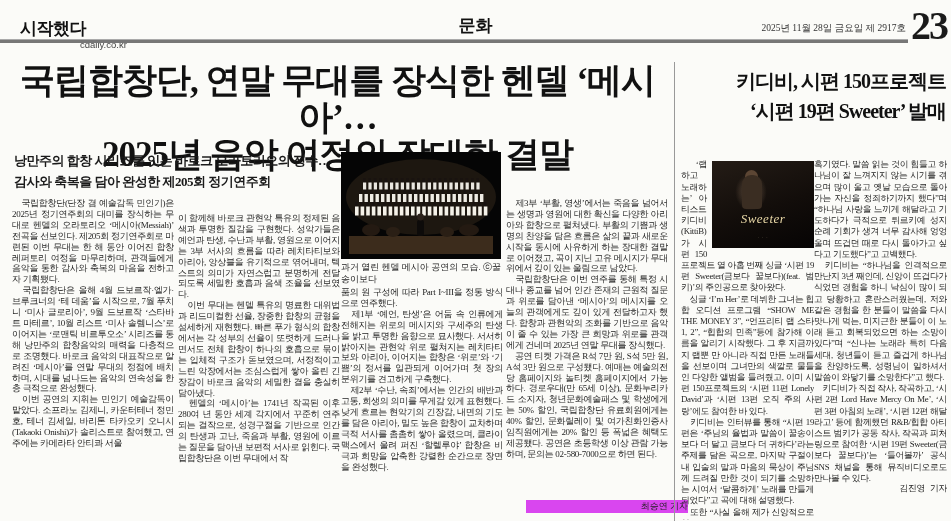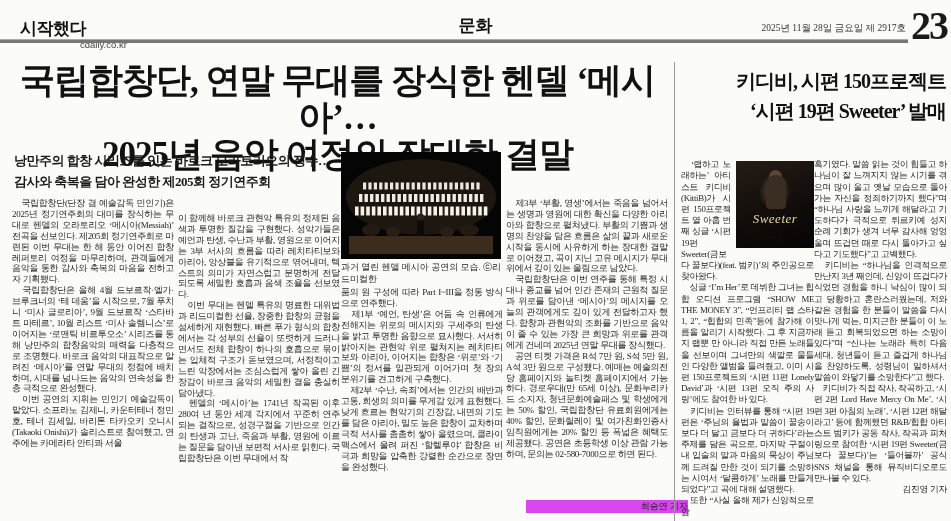--- a/index.html
+++ b/index.html
@@ -37,32 +37,32 @@
   
   .s-headline{position:absolute;left:681px;top:66px;width:265px;text-align:right;
     font-size:20px;line-height:30px;font-weight:bold;color:#111;letter-spacing:-1px;}
   .scol{position:absolute;width:133px;overflow:hidden;
     font-size:8.8px;line-height:11.2px;letter-spacing:-0.3px;
     text-align:justify;white-space:pre-line;color:#1f1f1f;}
   .scol1{left:681px;top:148px;height:372px;}
   .scol2{left:814px;top:148px;height:372px;}
   .album{float:right;width:78px;height:87px;margin:2px 0 4px 5px;
     background:linear-gradient(160deg,#241c16 0%,#120d0a 55%,#060404 100%);
-    position:relative;overflow:hidden;}
+    position:relative;overflow:hidden;padding-left:24px;}
   .album .glow{position:absolute;left:18px;top:6px;width:42px;height:50px;border-radius:50%;
     background:radial-gradient(closest-side,#6b5644 0%,rgba(40,30,22,0) 75%);}
   .album .fig{position:absolute;left:30px;top:14px;width:20px;height:34px;border-radius:9px 9px 4px 4px;
     background:#3a2d22;}
   .album .head{position:absolute;left:33px;top:9px;width:13px;height:13px;border-radius:50%;background:#5c4634;}
   .album .title{position:absolute;left:0;right:0;top:52px;text-align:center;
     font-size:13px;font-style:italic;color:#ead9a8;letter-spacing:0.5px;
     font-family:"Liberation Serif",serif;}
   .album .subtxt{position:absolute;left:0;right:0;bottom:5px;text-align:center;
     font-size:4px;color:#8a7c66;letter-spacing:1px;}
-  .s-byline{text-align:right;}
+  .s-byline{text-align:right;font-family:Liberation Mono, monospace;}
   .scol2-inner{white-space:pre-line;}
 </style>
 </head>
 <body>
 
 <div class="page">
 
   <div class="hdr-masthead">시작했다</div>
   <div class="hdr-site">cdaily.co.kr</div>
   <div class="hdr-section">문화</div>
@@ -92,21 +92,21 @@
       <line x1="18" y1="40" x2="144" y2="40" stroke="#191310" stroke-width="4" stroke-dasharray="2.6 2.9"></line>
       <line x1="14" y1="52" x2="148" y2="52" stroke="#191310" stroke-width="4" stroke-dasharray="2.6 3.0"></line>
       <rect x="76" y="68" width="7" height="16" rx="2" fill="#0d0b0a"></rect>
       <circle cx="79.5" cy="65" r="3.4" fill="#2b211a"></circle>
       <ellipse cx="30" cy="78" rx="9" ry="6" fill="#241a12"></ellipse>
       <ellipse cx="128" cy="78" rx="10" ry="6" fill="#241a12"></ellipse>
       <ellipse cx="52" cy="80" rx="7" ry="5" fill="#2a1f15"></ellipse>
       <ellipse cx="106" cy="80" rx="7" ry="5" fill="#2a1f15"></ellipse>
     </svg>
   </div>
-  <div class="caption">과거 열린 헨델 메시아 공연의 모습. ⓒ리드미컬한</div>
+  <div class="caption">과거 열린 헨델 메시아 공연의 모습. ⓒ꿀송이보다</div>
 
   <div class="bodycol col1">　국립합창단(단장 겸 예술감독 민인기)은 2025년 정기연주회의 대미를 장식하는 무대로 헨델의 오라토리오 ‘메시아(Messiah)’ 전곡을 선보인다. 제205회 정기연주회로 마련된 이번 무대는 한 해 동안 이어진 합창 레퍼토리 여정을 마무리하며, 관객들에게 음악을 통한 감사와 축복의 마음을 전하고자 기획됐다.
 　국립합창단은 올해 4월 드보르작·엘가·브루크너의 ‘테 데움’을 시작으로, 7월 푸치니 ‘미사 글로리아’, 9월 드보르작 ‘스타바트 마테르’, 10월 리스트 ‘미사 솔렘니스’로 이어지는 ‘로맨틱 비르투오소’ 시리즈를 통해 낭만주의 합창음악의 매력을 다층적으로 조명했다. 바로크 음악의 대표작으로 알려진 ‘메시아’를 연말 무대의 정점에 배치하며, 시대를 넘나드는 음악의 연속성을 한층 극적으로 완성했다.
 　이번 공연의 지휘는 민인기 예술감독이 맡았다. 소프라노 김제니, 카운터테너 정민호, 테너 김세일, 바리톤 타카오키 오니시(Takaoki Onishi)가 솔리스트로 참여했고, 연주에는 카메라타 안티콰 서울</div>
   <div class="bodycol col2">이 함께해 바로크 관현악 특유의 정제된 음색과 투명한 질감을 구현했다. 성악가들은 예언과 탄생, 수난과 부활, 영원으로 이어지는 3부 서사의 흐름을 따라 레치타티보와 아리아, 앙상블을 유기적으로 엮어내며, 텍스트의 의미가 자연스럽고 분명하게 전달되도록 세밀한 호흡과 음색 조율을 선보였다.
 　이번 무대는 헨델 특유의 명료한 대위법과 리드미컬한 선율, 장중한 합창의 균형을 섬세하게 재현했다. 빠른 푸가 형식의 합창에서는 각 성부의 선율이 또렷하게 드러나면서도 전체 합창이 하나의 호흡으로 묶이는 입체적 구조가 돋보였으며, 서정적이고 느린 악장에서는 조심스럽게 쌓아 올린 긴장감이 바로크 음악의 세밀한 결을 충실히 담아냈다.
 　헨델의 ‘메시아’는 1741년 작곡된 이후 280여 년 동안 세계 각지에서 꾸준히 연주되는 걸작으로, 성경구절을 기반으로 인간의 탄생과 고난, 죽음과 부활, 영원에 이르는 질문을 담아낸 보편적 서사로 읽힌다. 국립합창단은 이번 무대에서 작</div>
   <div class="bodycol col3">품의 원 구성에 따라 Part I~III을 정통 방식으로 연주했다.
 　제1부 ‘예언, 탄생’은 어둠 속 인류에게 전해지는 위로의 메시지와 구세주의 탄생을 밝고 투명한 음향으로 묘사했다. 서서히 밝아지는 관현악 위로 펼쳐지는 레치타티보와 아리아, 이어지는 합창은 ‘위로’와 ‘기쁨’의 정서를 일관되게 이어가며 첫 장의 분위기를 견고하게 구축했다.
 　제2부 ‘수난, 속죄’에서는 인간의 배반과 고통, 희생의 의미를 무게감 있게 표현했다. 낮게 흐르는 현악기의 긴장감, 내면의 기도를 담은 아리아, 밀도 높은 합창이 교차하며 극적 서사를 촘촘히 쌓아 올렸으며, 클라이맥스에서 울려 퍼진 ‘할렐루야’ 합창은 비극과 희망을 압축한 강렬한 순간으로 장면을 완성했다.</div>

